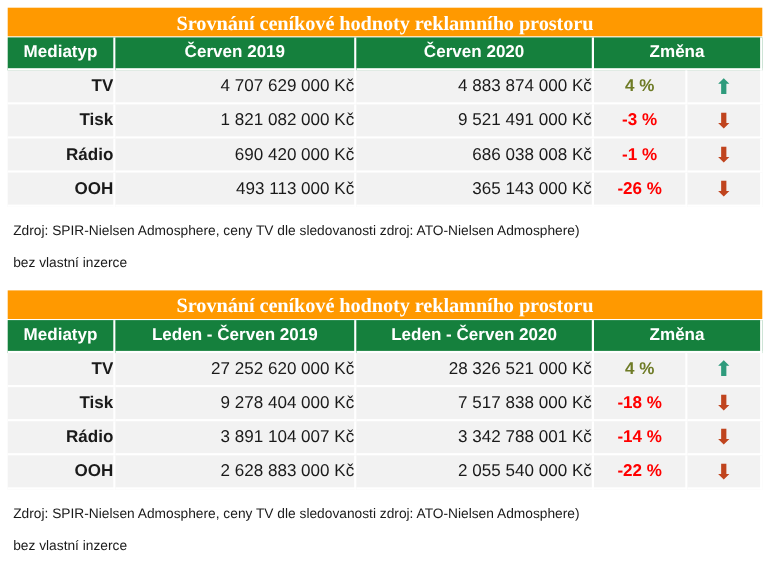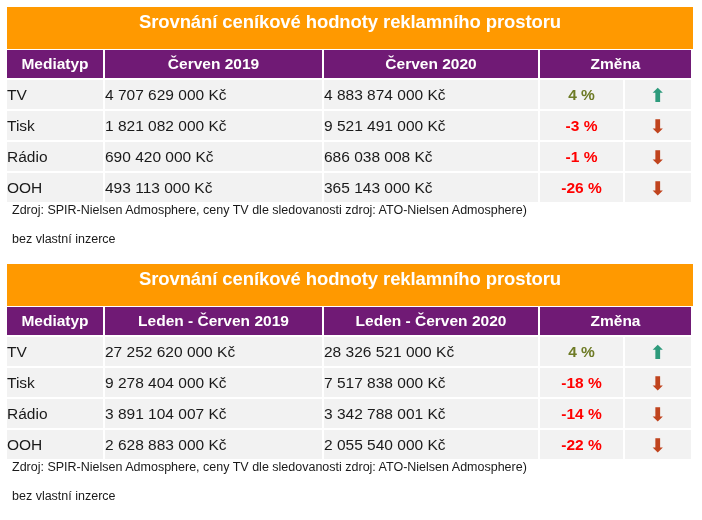--- a/index.html
+++ b/index.html
@@ -23,25 +23,26 @@
   }
   #table-block-1 { top: 7px; }
   #table-block-2 { top: 264px; }
 
   .table-title {
     background: #FF9900;
     color: #ffffff;
     font-size: 18.5px;
     font-weight: bold;
     text-align: center;
-    height: 42px;
+    height: 26px;
     line-height: 30px;
     letter-spacing: -0.1px;
     white-space: nowrap;
     overflow: hidden;
+    font-family: Liberation Serif, serif;
   }
 
   table.data-table {
     border-collapse: separate;
     border-spacing: 0;
     width: 686px;
     table-layout: fixed;
     margin-top: 1px;
   }
 
@@ -52,39 +53,39 @@
     height: 29px;
     font-size: 15.5px;
     vertical-align: middle;
     border-right: 2px solid #ffffff;
     border-bottom: 2px solid #ffffff;
     overflow: hidden;
     white-space: nowrap;
   }
 
   table.data-table th {
-    background: #701a75;
+    background: #15803d;
     color: #ffffff;
     font-weight: bold;
     text-align: center;
     height: 28px;
   }
   th.th-mediatyp { text-align: left; padding-left: 6px; }
 
   table.data-table td {
     background: #F2F2F2;
   }
   td.cell-mediatyp {
-    text-align: left;
+    text-align: right;
     padding-left: 6px;
-    font-weight: normal;
+    font-weight: bold;
     color: #1a1a1a;
   }
   td.cell-value {
-    text-align: left;
+    text-align: right;
     padding-right: 9px;
     font-weight: normal;
     color: #1a1a1a;
   }
   td.cell-change {
     text-align: center;
     font-weight: bold;
     font-size: 14.5px;
   }
   td.cell-change.up { color: #6E7B26; }

